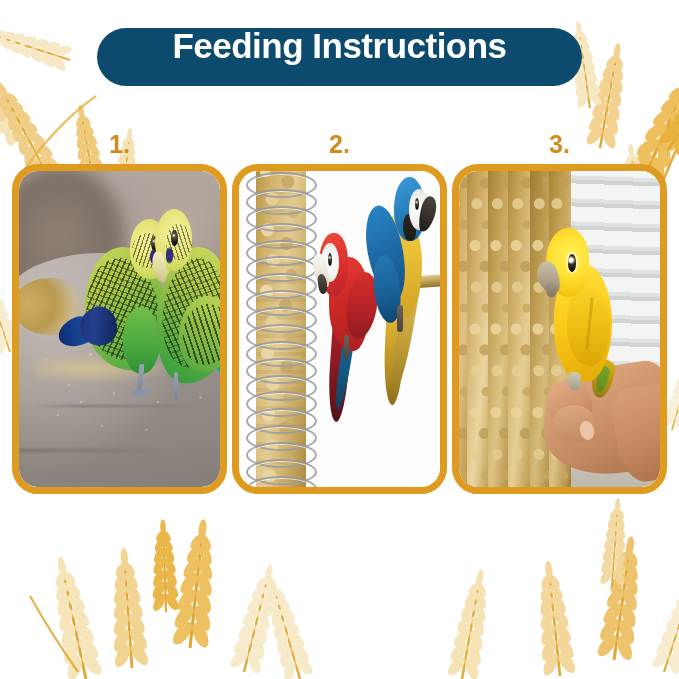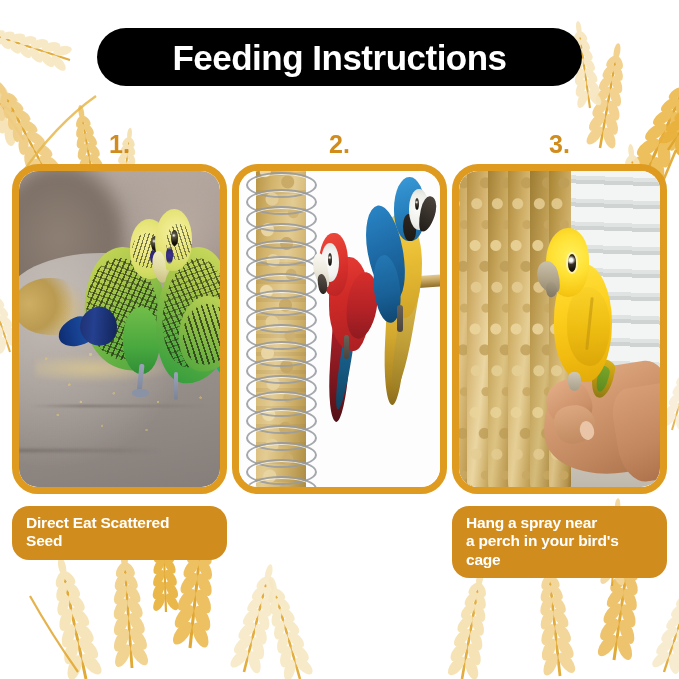--- a/index.html
+++ b/index.html
@@ -28,24 +28,24 @@
     z-index: 0;
   }
 
   
   #title-banner {
     position: absolute;
     left: 97px;
     top: 28px;
     width: 485px;
     height: 58px;
-    background: #000000;
+    background: #0c4a6e;
     border-radius: 29px;
     display: flex;
-    align-items: center;
+    align-items: flex-start;
     justify-content: center;
     z-index: 5;
   }
   #title-text {
     color: #FFFFFF;
     font-size: 35px;
     font-weight: bold;
     letter-spacing: -0.5px;
     line-height: 1;
     white-space: nowrap;
@@ -825,24 +825,20 @@
           <div class="bb-head"></div>
           <div class="bb-head-bars"></div>
           <div class="bb-cheek"></div>
           <div class="bb-eye"></div>
           <div class="bb-beak"></div>
           <div class="bb-leg"></div>
         </div>
       </div>
     </div>
 
-    <div class="caption" id="caption-1">
-      <span class="caption-text">Direct Eat Scattered
-Seed</span>
-    </div>
   </div>
 
   <div class="step" id="step-2">
     <div class="step-number">2.</div>
 
     <div class="photo-frame">
       <div class="photo-inner">
         <div class="s2-bg"></div>
 
         <div class="s2-spiral-col">
@@ -951,20 +947,15 @@
           <div class="cn-wing-line"></div>
           <div class="cn-head"></div>
           <div class="cn-eye"></div>
           <div class="cn-beak"></div>
           <div class="cn-beak-low"></div>
           <div class="cn-foot"></div>
         </div>
       </div>
     </div>
 
-    <div class="caption" id="caption-3">
-      <span class="caption-text">Hang a spray near
-a perch in your bird's
-cage</span>
-    </div>
   </div>
 
 </div>
 
 </body></html>

